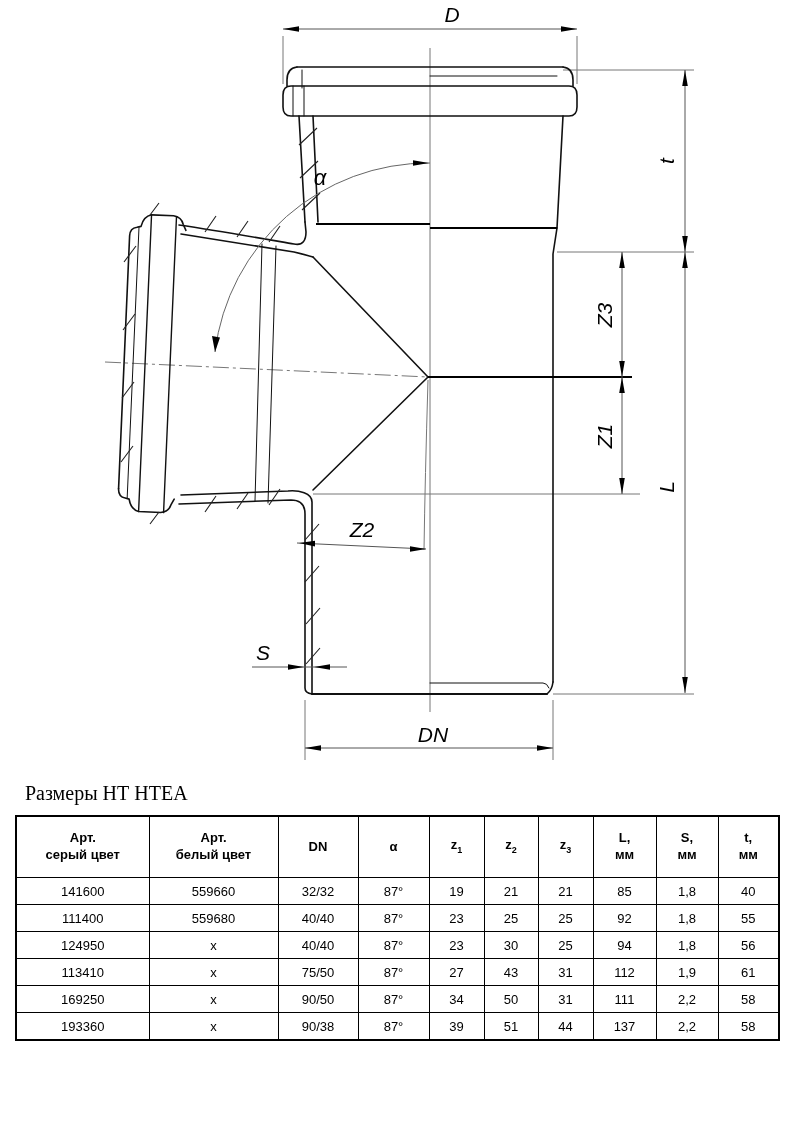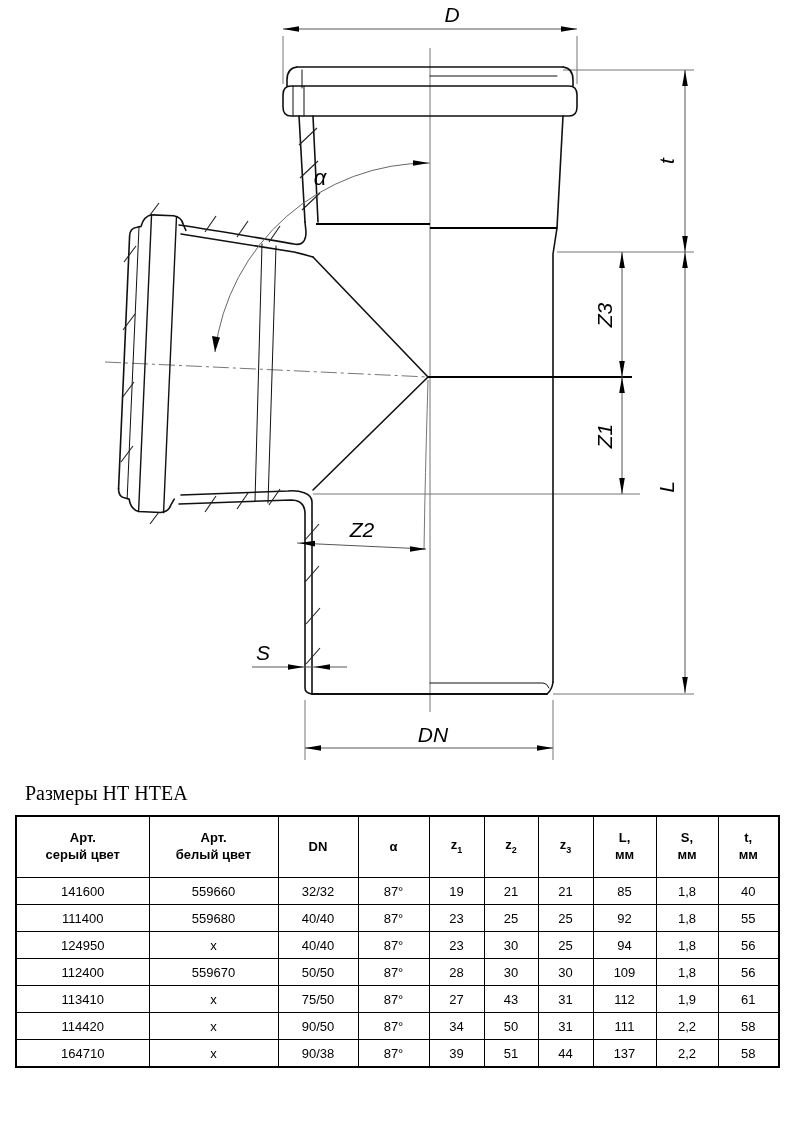--- a/index.html
+++ b/index.html
@@ -238,57 +238,45 @@
       <td>40/40</td>
       <td>87°</td>
       <td>23</td>
       <td>30</td>
       <td>25</td>
       <td>94</td>
       <td>1,8</td>
       <td>56</td>
     </tr>
     <tr>
-      <td>112400</td>
-      <td>559670</td>
-      <td>50/50</td>
-      <td>87°</td>
-      <td>28</td>
-      <td>30</td>
-      <td>30</td>
-      <td>109</td>
-      <td>1,8</td>
-      <td>56</td>
-    </tr>
-    <tr>
       <td>113410</td>
       <td>x</td>
       <td>75/50</td>
       <td>87°</td>
       <td>27</td>
       <td>43</td>
       <td>31</td>
       <td>112</td>
       <td>1,9</td>
       <td>61</td>
     </tr>
     <tr>
-      <td>114420</td>
+      <td>169250</td>
       <td>x</td>
       <td>90/50</td>
       <td>87°</td>
       <td>34</td>
       <td>50</td>
       <td>31</td>
       <td>111</td>
       <td>2,2</td>
       <td>58</td>
     </tr>
     <tr>
-      <td>164710</td>
+      <td>193360</td>
       <td>x</td>
       <td>90/38</td>
       <td>87°</td>
       <td>39</td>
       <td>51</td>
       <td>44</td>
       <td>137</td>
       <td>2,2</td>
       <td>58</td>
     </tr>

